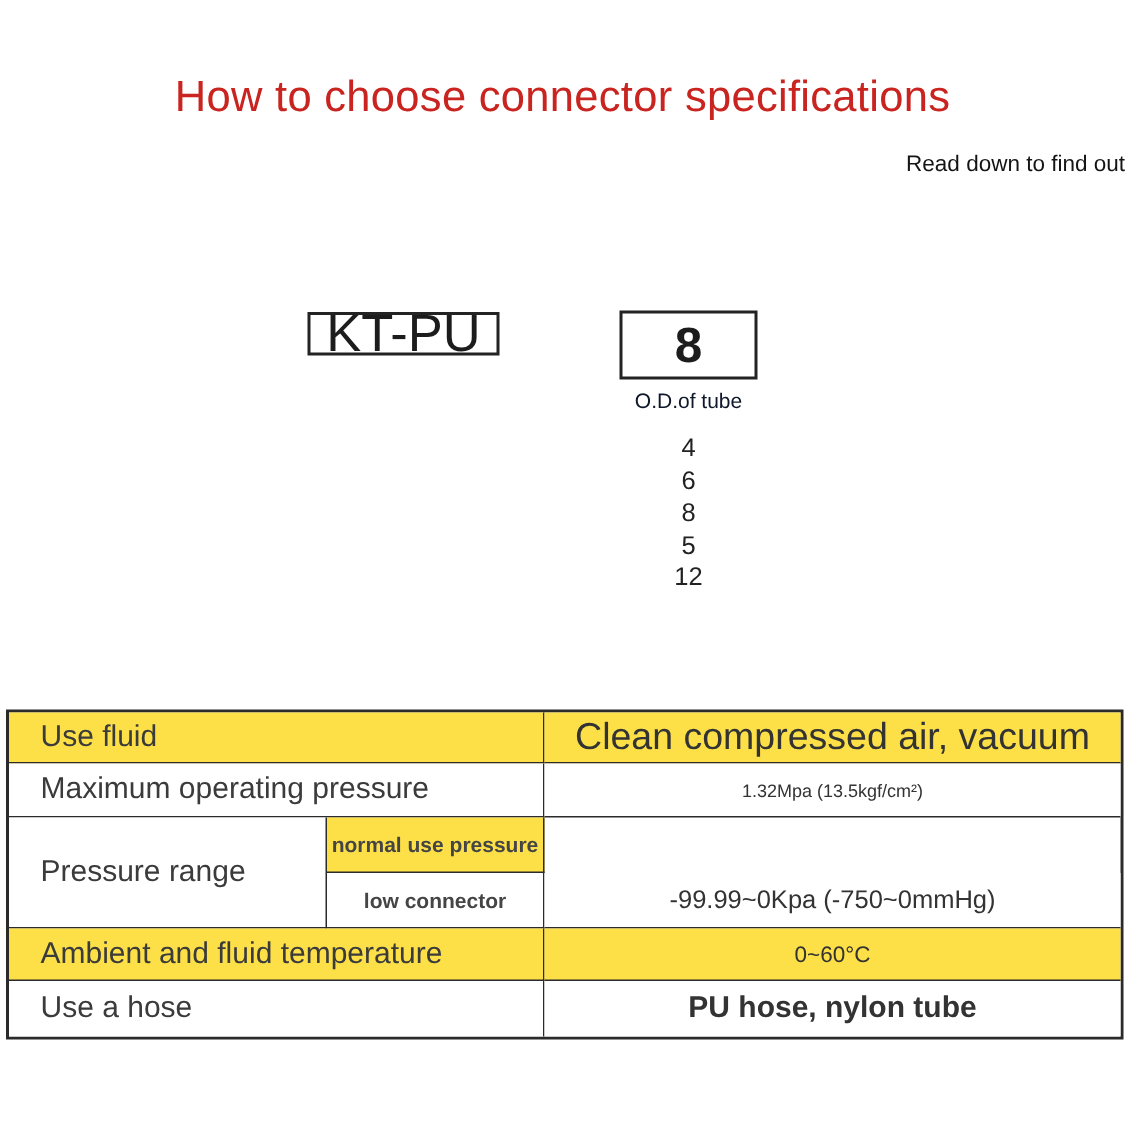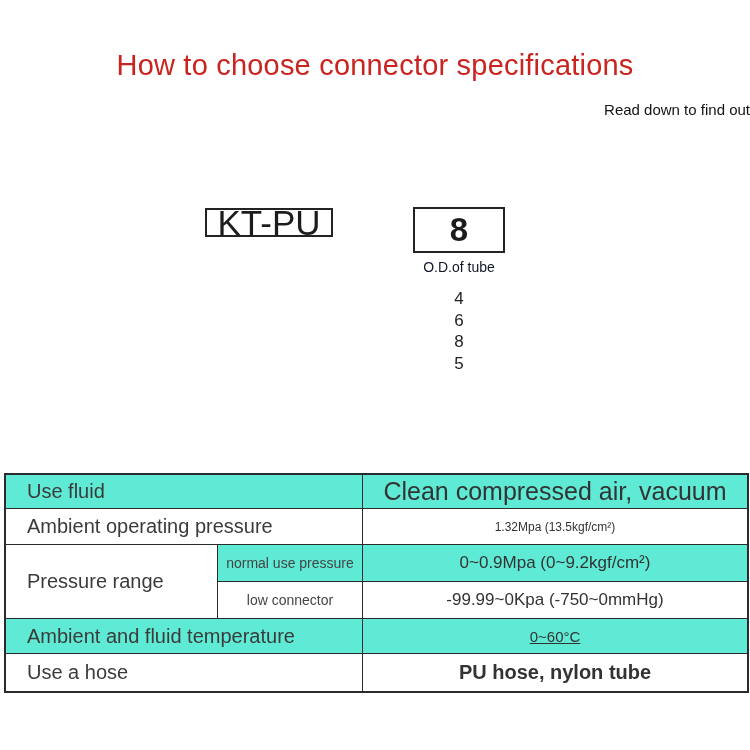--- a/index.html
+++ b/index.html
@@ -42,32 +42,32 @@
     grid-template-columns: 212px 145px 384px;
     grid-template-rows: 34px 36px 37px 37px 35px 37px;
     border: 2px solid #2b2b2b;
     background: #ffffff;
   }
   .cell {
     display: flex; align-items: center;
     border-right: 1px solid #2b2b2b; border-bottom: 1px solid #2b2b2b;
     color: #3b3b3b; background: #ffffff;
   }
-  .cell.beige { background: #5eead4; }
+  .cell.beige { background: #fde047; }
   .cell.no-br { border-right: none; }
   .cell.no-bb { border-bottom: none; }
   .cell.label { padding-left: 21px; font-size: 20px; }
-  .cell.sublabel { justify-content: center; font-size: 14px; color: #454545; }
+  .cell.sublabel { justify-content: center; font-size: 14px; color: #454545; font-weight: bold; }
   .cell.value { justify-content: center; text-align: center; color: #333333; }
   .span2 { grid-column: 1 / 3; }
   .rowspan2 { grid-row: 3 / 5; grid-column: 1 / 2; }
   .fs19 { font-size: 25px; }
   .fs17 { font-size: 17px; }
   .fs16 { font-size: 12px; }
-  .fs15 { font-size: 15px; text-decoration: underline; }
+  .fs15 { font-size: 15px; }
   .fs20 { font-size: 20px; font-weight: bold; }
 </style>
 </head>
 <body>
 
 <div class="canvas">
 
   <div class="page-title">How to choose connector specifications</div>
   <div class="page-subtitle">Read down to find out</div>
 
@@ -79,34 +79,34 @@
     <span>8</span>
   </div>
 
   <div class="od-label">O.D.of tube</div>
 
   <div class="size-options">
     <div>4</div>
     <div>6</div>
     <div>8</div>
     <div>5</div>
+    <div>12</div>
   </div>
 
   <div class="spec-table">
 
     <div class="cell label beige span2" style="grid-row:1">Use fluid</div>
     <div class="cell value beige no-br fs19" style="grid-row:1">Clean compressed air, vacuum</div>
 
-    <div class="cell label span2" style="grid-row:2">Ambient operating pressure</div>
+    <div class="cell label span2" style="grid-row:2">Maximum operating pressure</div>
     <div class="cell value no-br fs16" style="grid-row:2">1.32Mpa (13.5kgf/cm²)</div>
 
     <div class="cell label rowspan2">Pressure range</div>
 
     <div class="cell sublabel beige" style="grid-row:3;grid-column:2">normal use pressure</div>
-    <div class="cell value beige no-br fs17" style="grid-row:3;grid-column:3">0~0.9Mpa (0~9.2kgf/cm²)</div>
 
     <div class="cell sublabel" style="grid-row:4;grid-column:2">low connector</div>
     <div class="cell value no-br fs17" style="grid-row:4;grid-column:3">-99.99~0Kpa (-750~0mmHg)</div>
 
     <div class="cell label beige span2" style="grid-row:5">Ambient and fluid temperature</div>
     <div class="cell value beige no-br fs15" style="grid-row:5">0~60°C</div>
 
     <div class="cell label span2 no-bb" style="grid-row:6">Use a hose</div>
     <div class="cell value no-br no-bb fs20" style="grid-row:6">PU hose, nylon tube</div>
 

